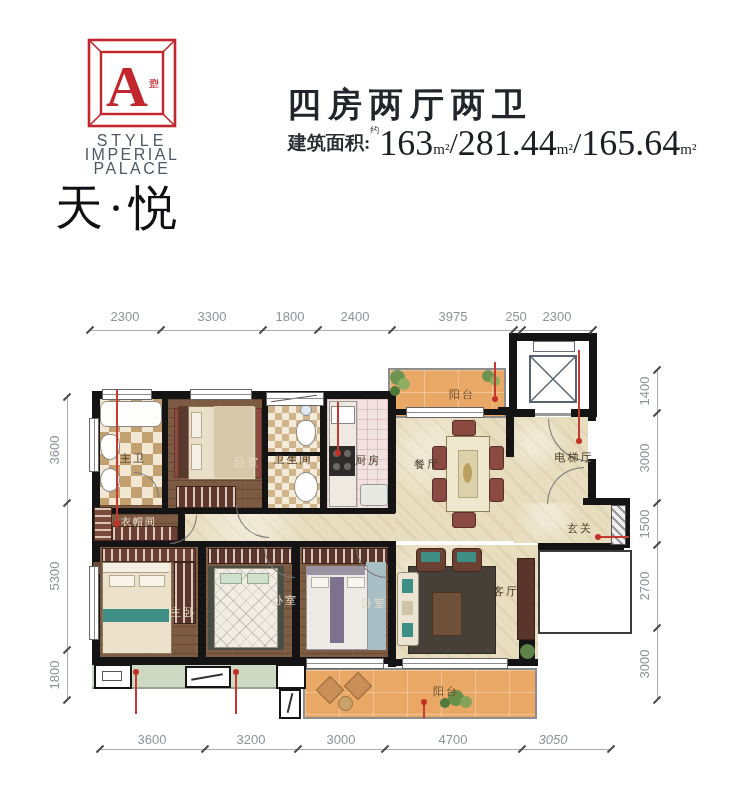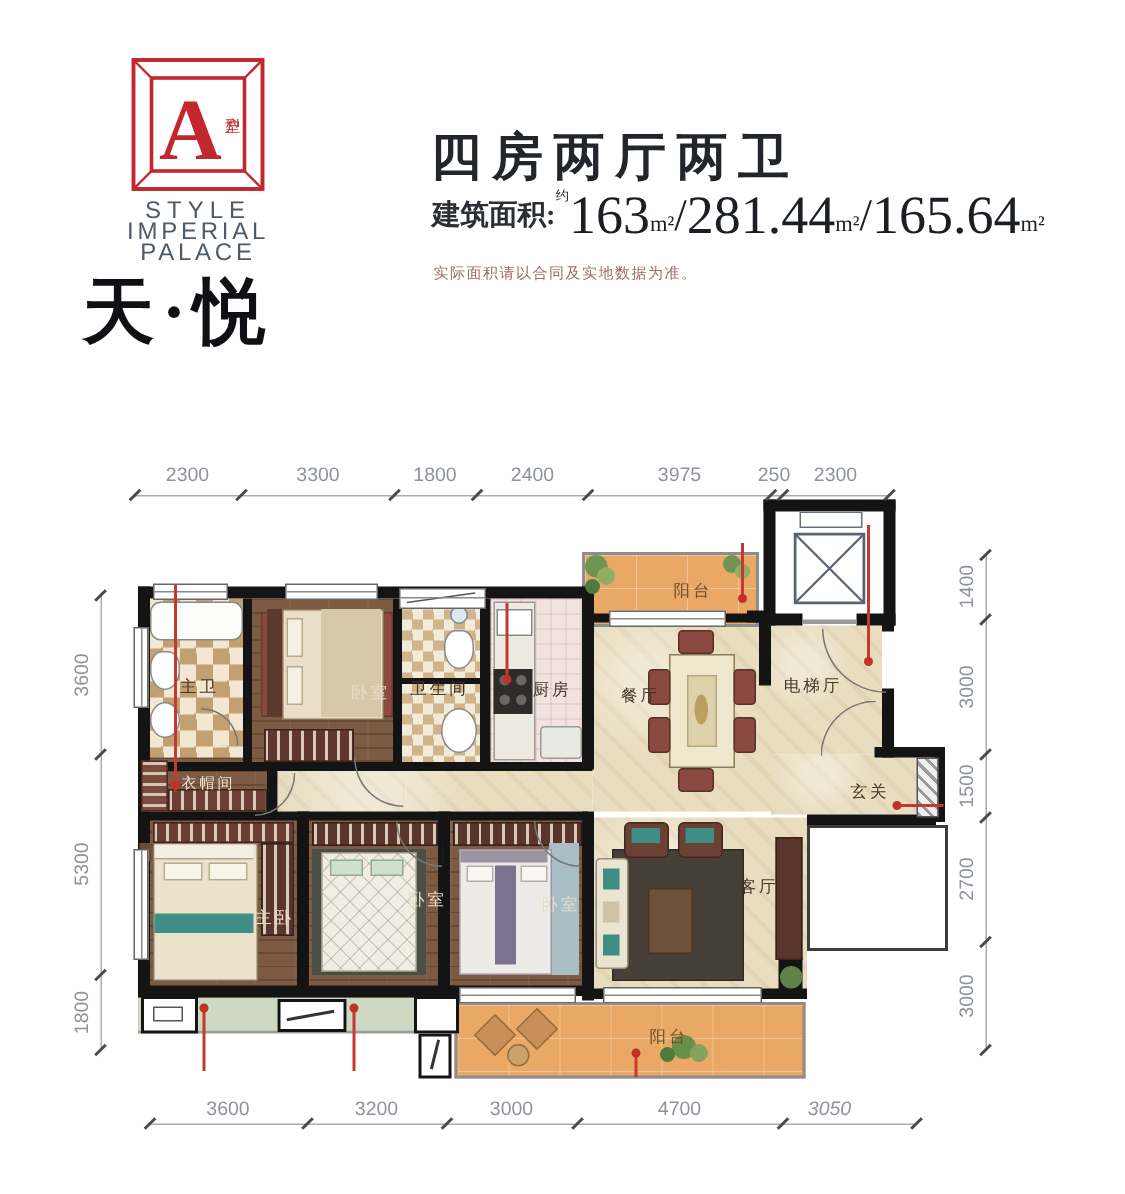--- a/index.html
+++ b/index.html
@@ -3,21 +3,21 @@
 <meta charset="utf-8">
 <style>
   html,body{margin:0;padding:0;background:#fff;}
   .page{position:relative;width:750px;height:796px;background:#fff;overflow:hidden;
         font-family:"Liberation Sans",sans-serif;}
   .abs{position:absolute;}
   
   .brand-lines{position:absolute;left:62px;top:134px;width:140px;text-align:center;
     color:#4e5a66;font-size:16px;letter-spacing:4px;line-height:14px;}
   .project-name{position:absolute;left:55px;top:176px;font-family:"Liberation Serif",serif;
-    font-weight:bold;font-size:48px;letter-spacing:5px;color:#101014;}
+    font-weight:normal;font-size:48px;letter-spacing:5px;color:#101014;}
   .plan-title{position:absolute;left:287px;top:82px;font-family:"Liberation Serif",serif;
     font-weight:bold;font-size:34px;letter-spacing:7px;color:#22262b;white-space:nowrap;}
   .area-row{position:absolute;left:288px;top:122px;white-space:nowrap;color:#1b1f24;}
   .area-label{font-family:"Liberation Serif",serif;font-weight:bold;font-size:19px;color:#2b2f34;vertical-align:6px;}
   .area-approx{font-size:9px;vertical-align:22px;color:#2b2f34;}
   .area-num{font-family:"Liberation Serif",serif;font-size:36px;}
   .area-unit{font-family:"Liberation Serif",serif;font-size:15px;vertical-align:1px;}
   .area-slash{font-family:"Liberation Serif",serif;font-size:30px;vertical-align:2px;}
   .disclaimer{position:absolute;left:289px;color:#a06a64;font-size:10px;letter-spacing:1px;}
   
@@ -80,21 +80,20 @@
   <div class="brand-lines">
     <div>STYLE</div>
     <div style="letter-spacing:2.5px;">IMPERIAL PALACE</div>
   </div>
   <div class="project-name">天·悦</div>
 
   <div class="plan-title">四房两厅两卫</div>
   <div class="area-row">
     <span class="area-label">建筑面积:</span><span class="area-approx">约</span><span class="area-num">163</span><span class="area-unit">m²</span><span class="area-slash">/</span><span class="area-num">281.44</span><span class="area-unit">m²</span><span class="area-slash">/</span><span class="area-num">165.64</span><span class="area-unit">m²</span>
   </div>
-  <div class="disclaimer" style="top:175px;">实际面积请以合同及实地数据为准。</div>
 
   <div class="floor checker" style="left:98px;top:399px;width:64px;height:110px;"></div>
   <div class="floor wood" style="left:167px;top:399px;width:95px;height:110px;"></div>
   <div class="floor checker-sm" style="left:268px;top:399px;width:52px;height:110px;"></div>
   <div class="floor pinktile" style="left:327px;top:399px;width:61px;height:110px;"></div>
   <div class="floor marble" style="left:185px;top:513px;width:210px;height:28px;"></div>
   <div class="floor marble" style="left:395px;top:415px;width:119px;height:126px;"></div>
   <div class="floor marble" style="left:514px;top:417px;width:74px;height:86px;"></div>
   <div class="floor marble" style="left:514px;top:503px;width:110px;height:40px;"></div>
   <div class="floor marble" style="left:395px;top:545px;width:143px;height:118px;"></div>
@@ -275,21 +274,21 @@
   <div class="furn" style="left:338px;top:696px;width:13px;height:13px;background:#caa36a;border:1px solid #9a6c3a;border-radius:50%;"></div>
   <div class="plant" style="left:448px;top:690px;width:16px;height:16px;background:#6a8f4a;"></div>
   <div class="plant" style="left:460px;top:696px;width:12px;height:12px;background:#87a35b;"></div>
   <div class="plant" style="left:440px;top:698px;width:10px;height:10px;background:#4f7a3c;"></div>
 
   <div class="room-label" style="left:133px;top:458px;">主卫</div>
   <div class="room-label" style="left:247px;top:462px;color:#e8dcc8;">卧室</div>
   <div class="room-label" style="left:293px;top:459px;">卫生间</div>
   <div class="room-label" style="left:368px;top:460px;">厨房</div>
   <div class="room-label" style="left:427px;top:464px;">餐厅</div>
-  <div class="room-label" style="left:542px;top:457px;">电梯厅</div>
+  <div class="room-label" style="left:574px;top:457px;">电梯厅</div>
   <div class="room-label" style="left:462px;top:394px;color:#6a4e2c;">阳台</div>
   <div class="room-label" style="left:580px;top:528px;">玄关</div>
   <div class="room-label" style="left:139px;top:522px;color:#efe4d4;font-size:10px;">衣帽间</div>
   <div class="room-label" style="left:183px;top:612px;color:#e8dcc8;">主卧</div>
   <div class="room-label" style="left:285px;top:600px;color:#e8dcc8;">卧室</div>
   <div class="room-label" style="left:374px;top:603px;color:#e8dcc8;">卧室</div>
   <div class="room-label" style="left:506px;top:591px;">客厅</div>
   <div class="room-label" style="left:446px;top:691px;color:#6a4e2c;">阳台</div>
 
   <div class="redline" style="left:116px;top:390px;width:2px;height:132px;"></div>

